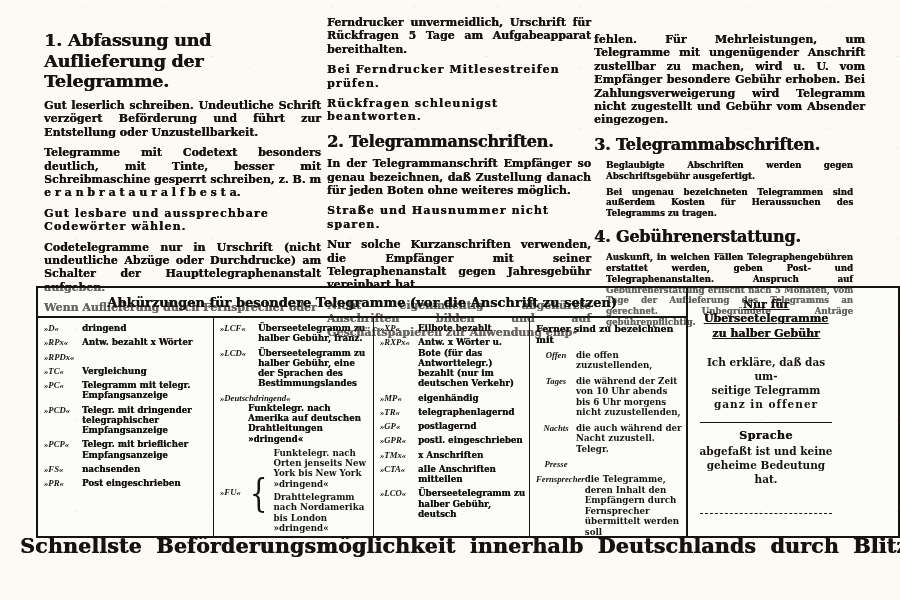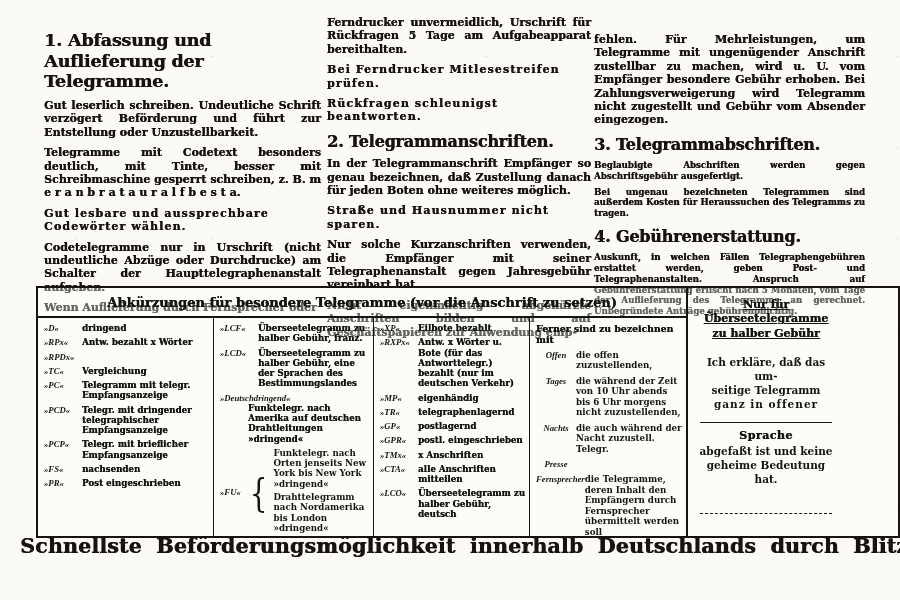--- a/index.html
+++ b/index.html
@@ -26,21 +26,21 @@
   }
   .h-mid{
     font-size:16px;font-weight:bold;line-height:1.15;margin:9px 0 6px;
     letter-spacing:-0.2px;text-shadow:0.5px 0 currentColor;
   }
   .p{
     font-size:11px;font-weight:bold;line-height:1.22;margin:0 0 7px;
     text-align:justify;text-shadow:0.3px 0 currentColor;
   }
   .p.sperr{letter-spacing:1.1px;text-align:left;}
-  .p.small{font-size:8.6px;line-height:1.25;margin:0 0 5px;}
+  .p.small{font-size:8.6px;line-height:1.25;margin:0 12px 5px;}
   
   .abbrev-table{
     position:absolute;left:36px;top:286px;width:864px;height:252px;
     border:2px solid #161310;box-sizing:border-box;background:rgba(255,255,255,.35);
   }
   .tbl-header{
     position:absolute;left:0;top:0;width:648px;height:30px;
     border-bottom:2px solid #161310;box-sizing:border-box;
     display:flex;align-items:center;justify-content:center;
     font-size:13px;font-weight:bold;text-shadow:0.4px 0 currentColor;

